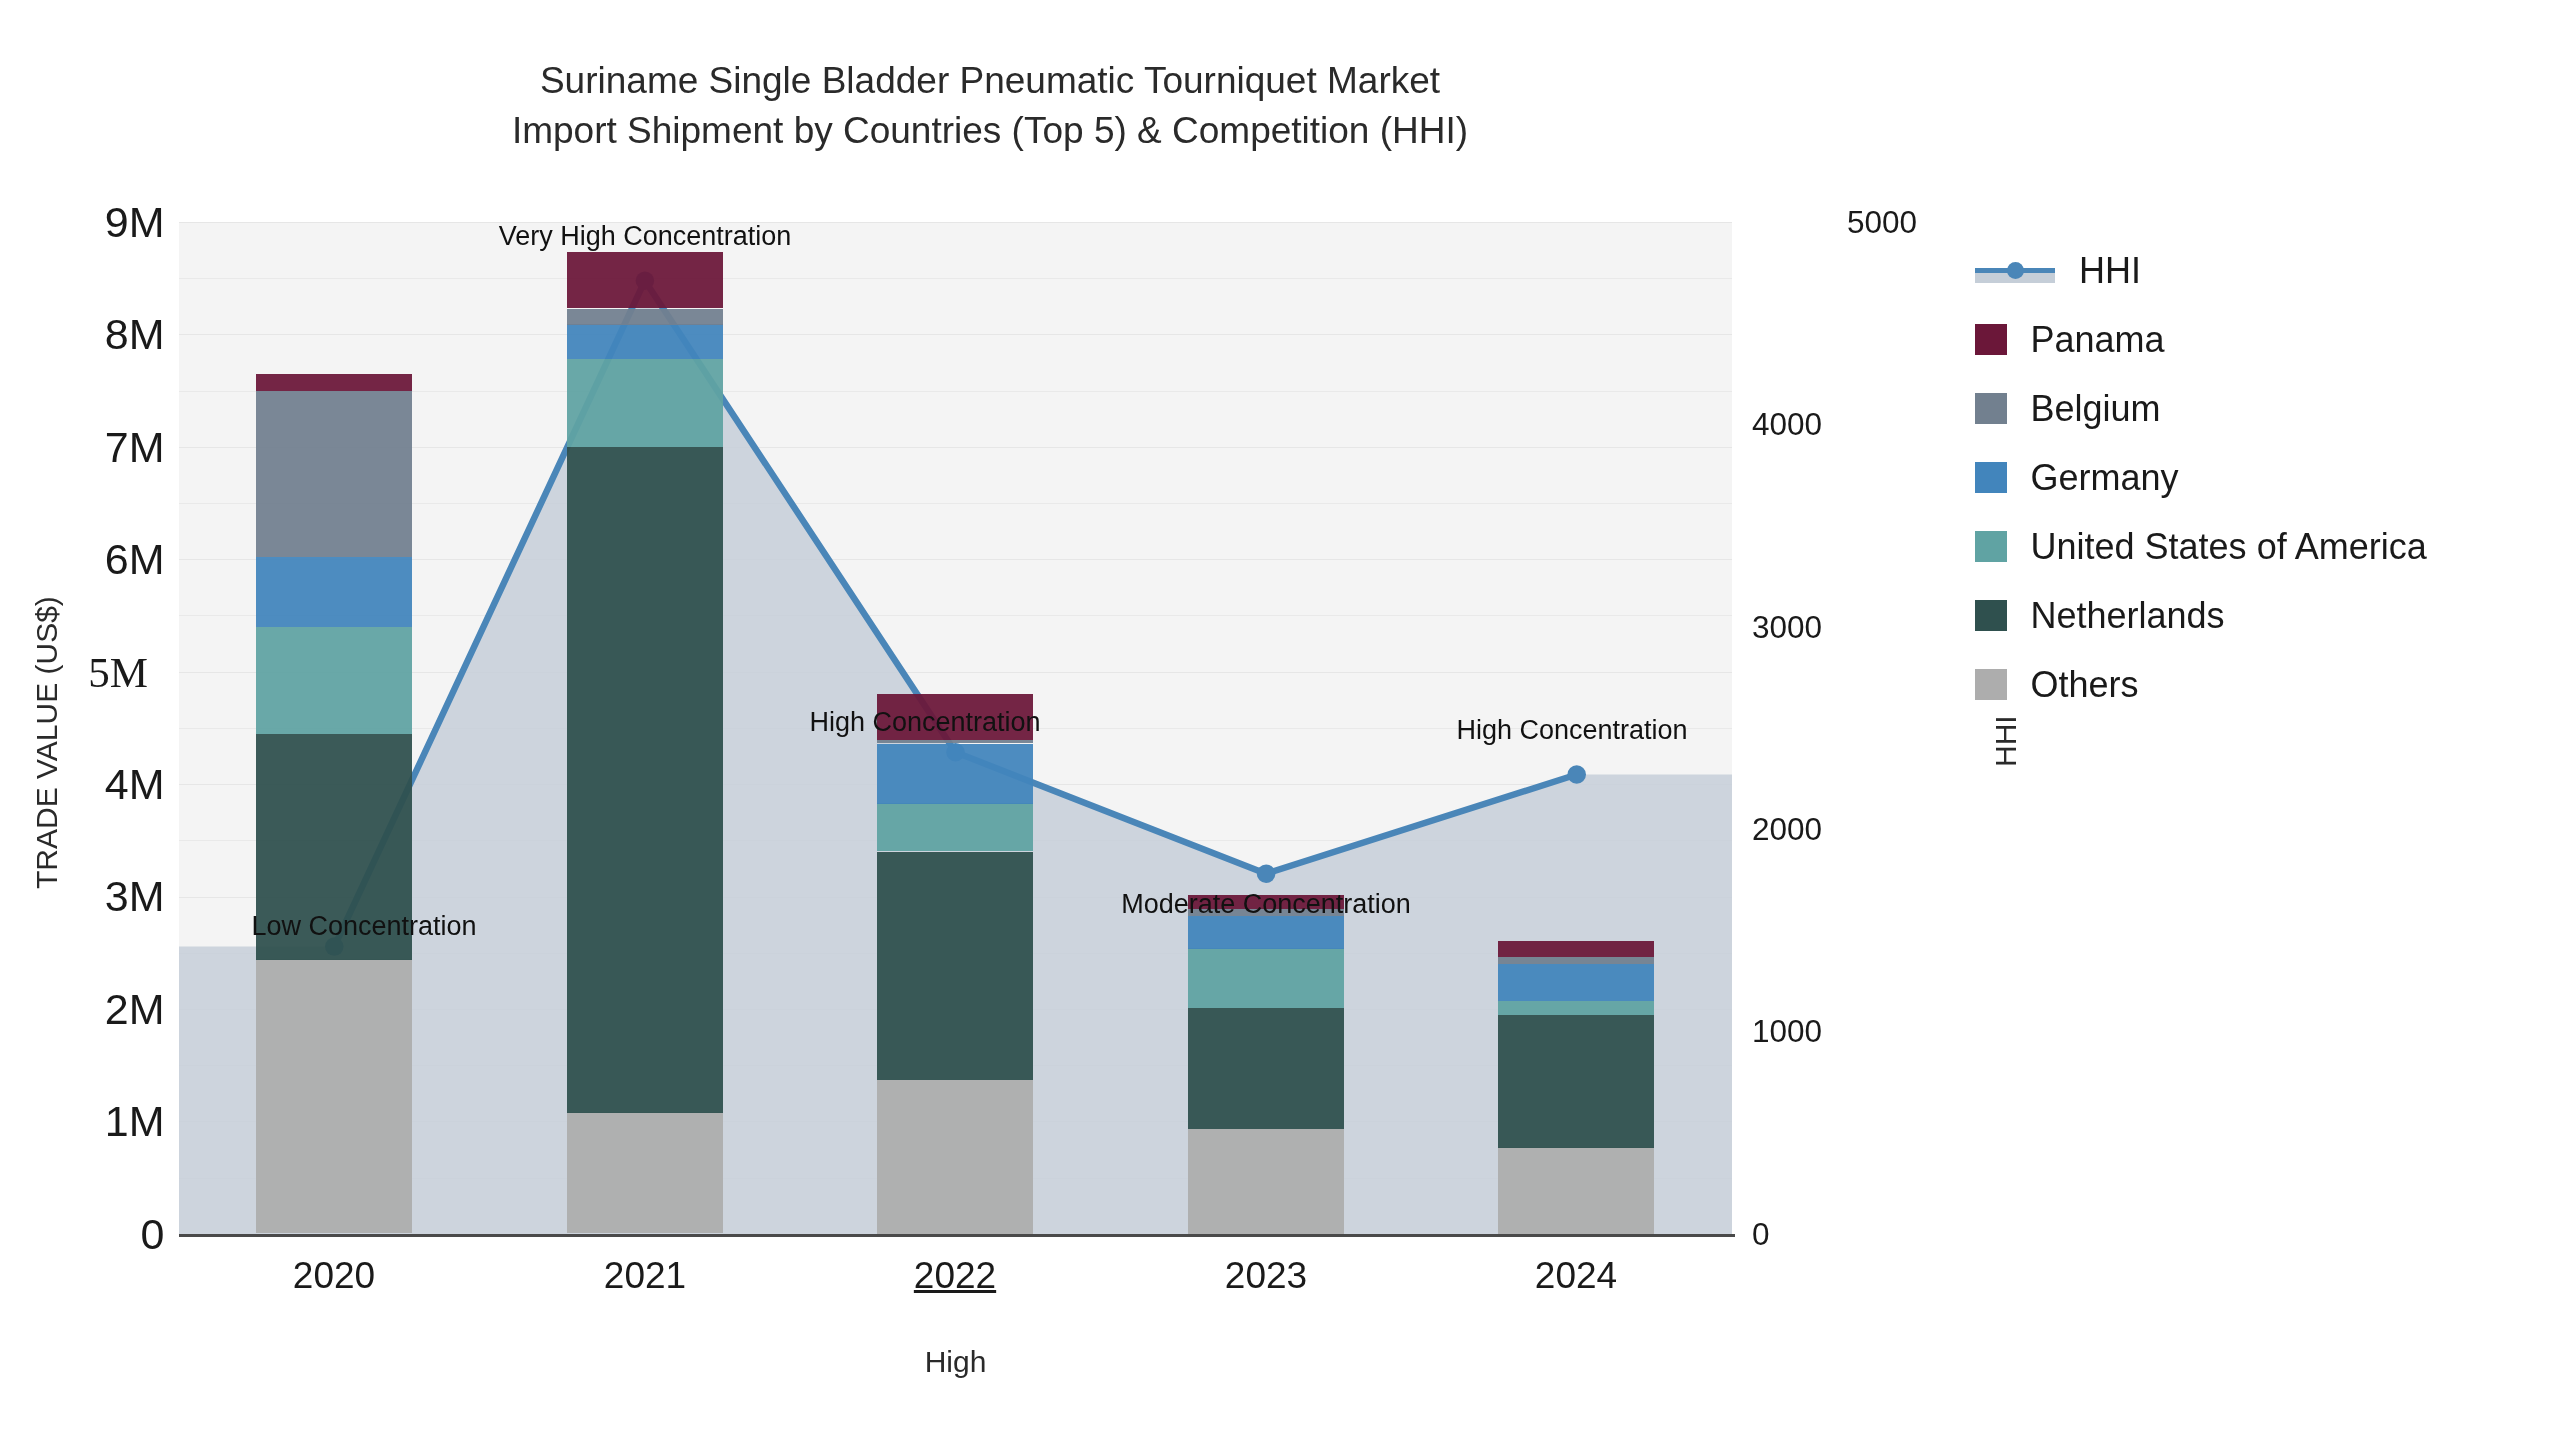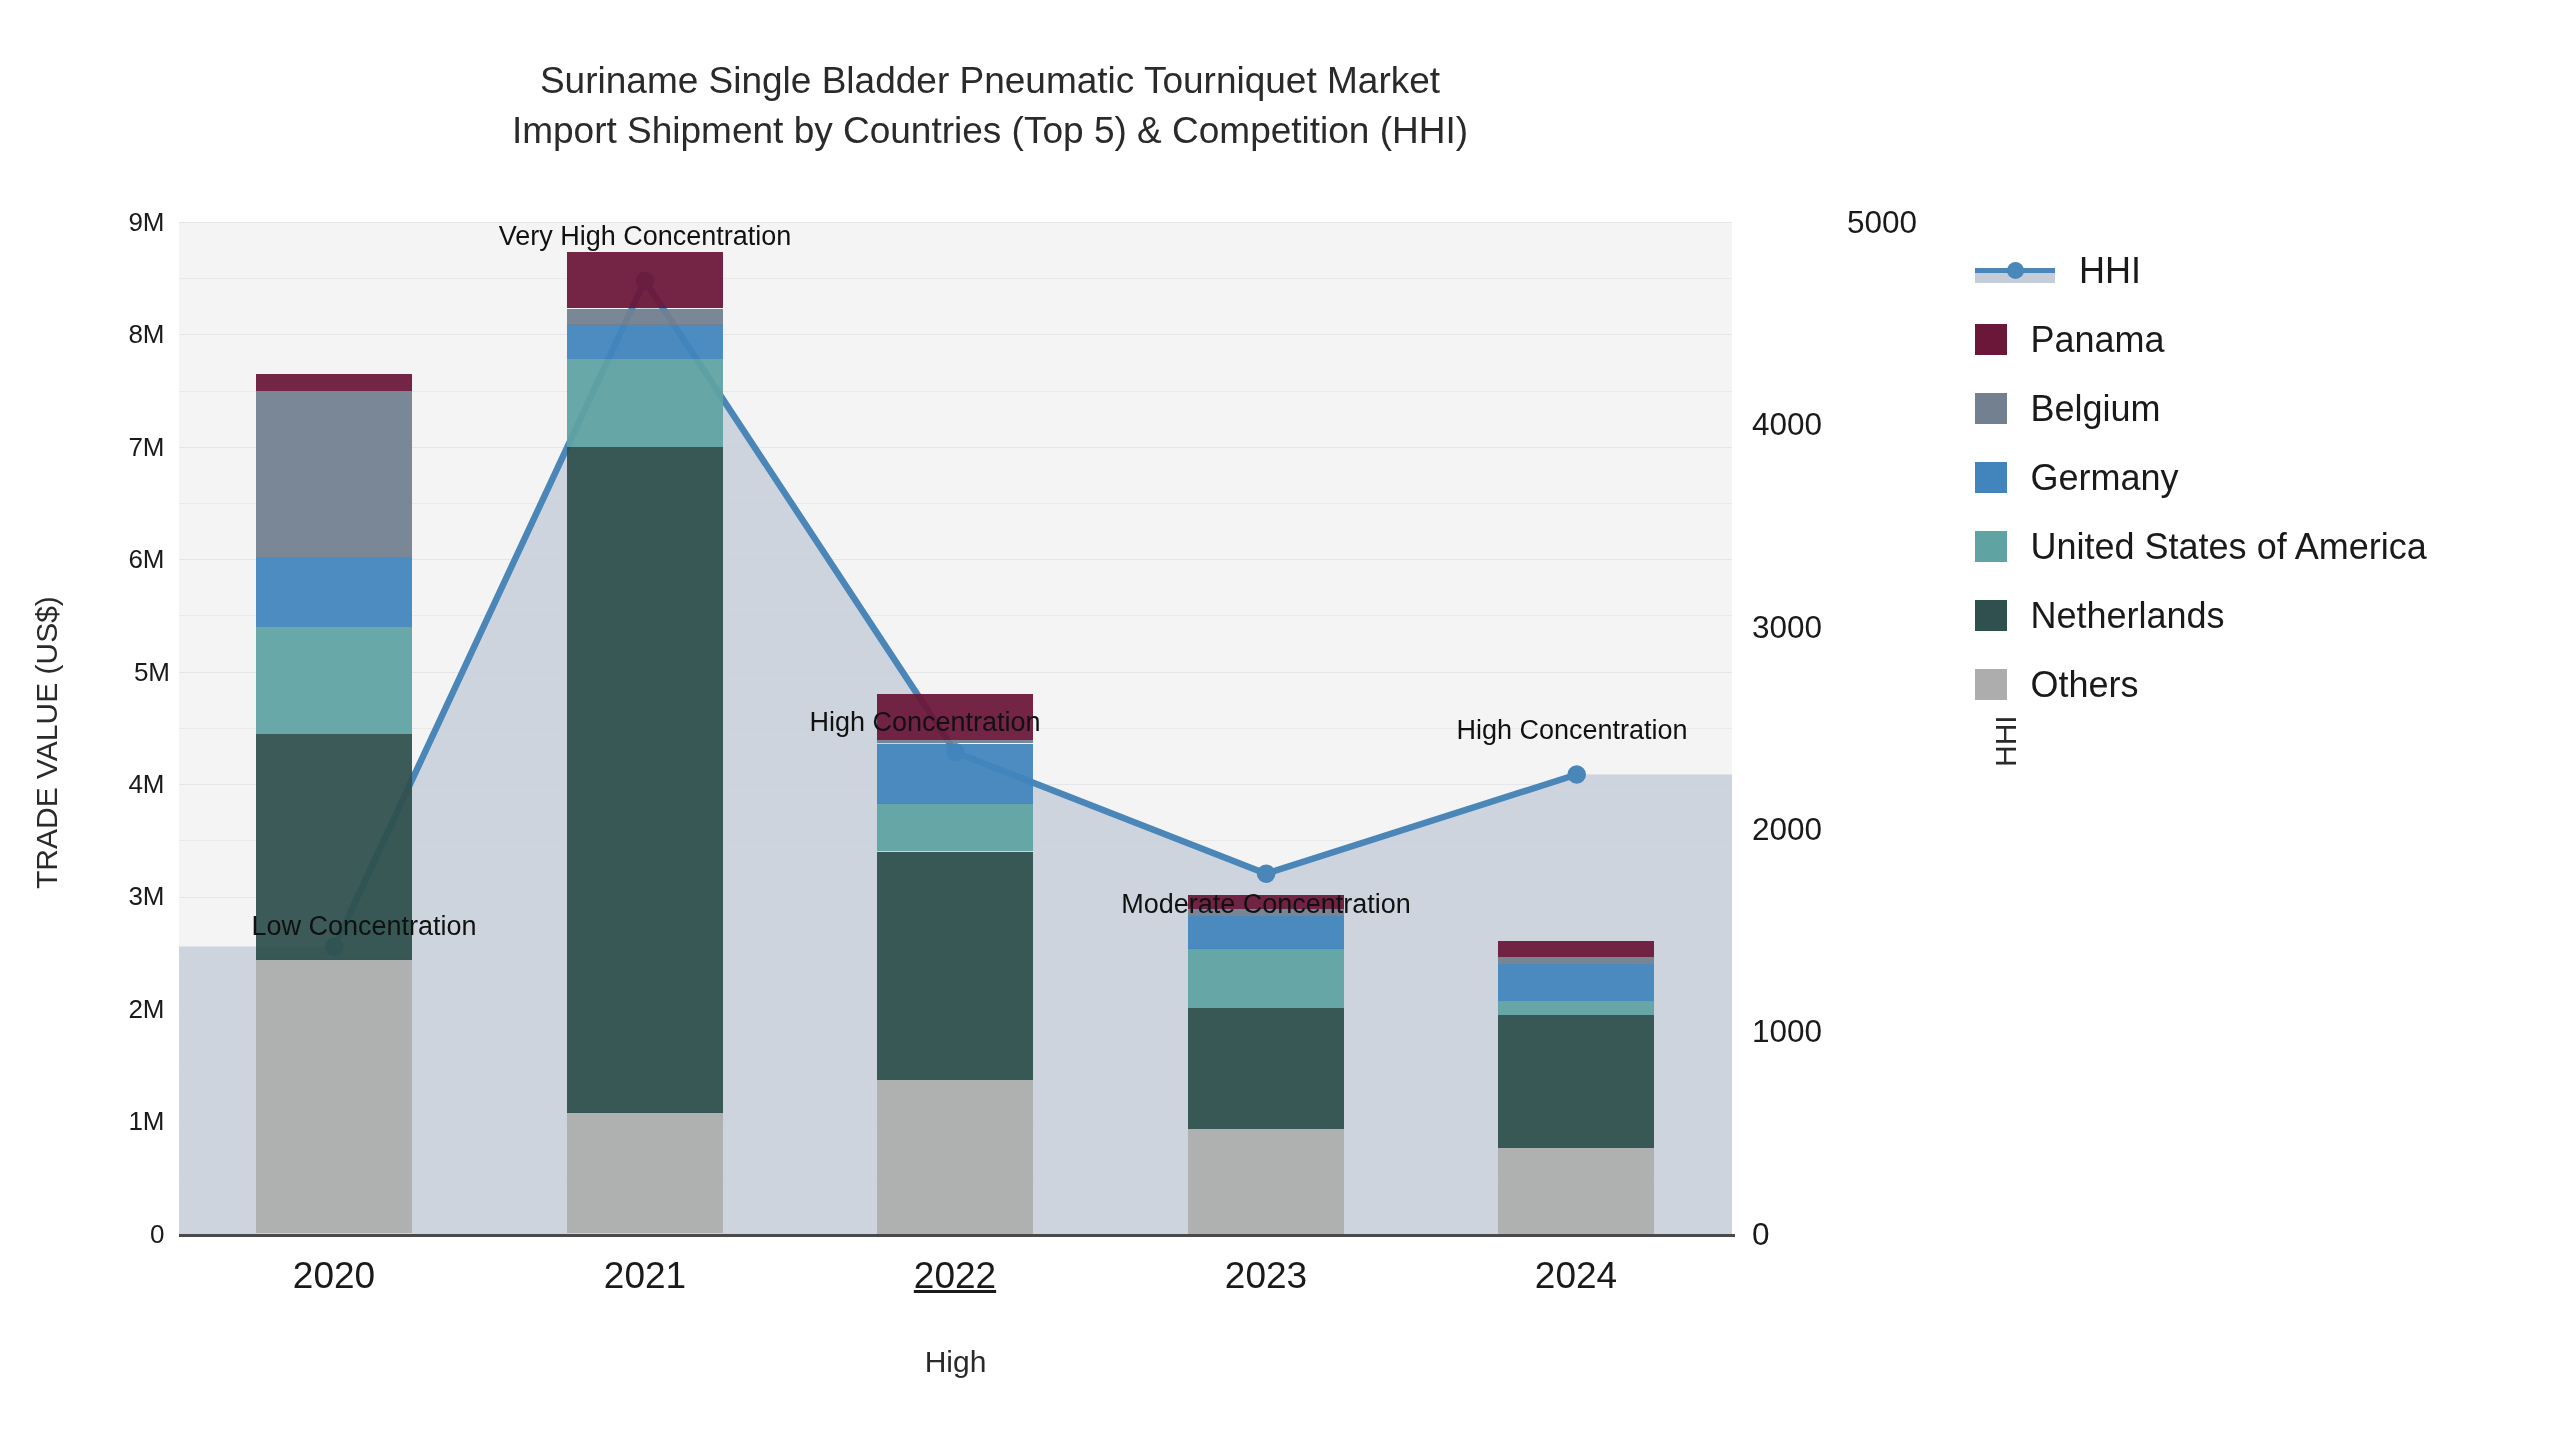--- a/index.html
+++ b/index.html
@@ -11,21 +11,21 @@
   
   .title-block { position:absolute; left:0; top:56px; width:1932px; text-align:center;margin-left:24px; }
   .title-line { font-size:37px; color:#2a2a2a; line-height:1.34; font-weight:400; white-space:nowrap; }
 
   
   
   #plot { position:absolute; left:179px; top:222px; width:1553px; height:1012px;
           background:#f4f4f4; }
   .gridline { position:absolute; left:0; width:100%; height:1.4px; background:#e9e9e9; }
   .axis-bottom { position:absolute; left:179px; top:1234px; width:1556px; height:2.9px; background:#4a4a4a; } 
-  .ylabel-left { position:absolute; width:143px; text-align:right; font-size:26px; color:#1a1a1a;
+  .ylabel-left { position:absolute; width:143px; text-align:right; font-size:43px; color:#1a1a1a;
                  transform:translateY(-50%); }
   .ylabel-right { position:absolute; width:165px; text-align:left; font-size:31.5px; color:#1a1a1a;
                   transform:translateY(-50%); }
 
   .axis-title-left { position:absolute; font-size:30px; color:#2a2a2a;
       transform:rotate(-90deg); transform-origin:0 0; white-space:nowrap; }
   .axis-title-right { position:absolute; font-size:30px; color:#2a2a2a;
       transform:rotate(-90deg); transform-origin:0 0; white-space:nowrap; }
   .axis-title-x { position:absolute; font-size:30px; color:#2a2a2a; text-align:center; }
 
@@ -143,21 +143,21 @@
   </div>
 
   <div class="axis-bottom"></div>
 
   <div id="ylabels-left">
       <div class="ylabel-left" style="left: 21.5px; top: 1234px;">0</div>
       <div class="ylabel-left" style="left: 21.5px; top: 1121px;">1M</div>
       <div class="ylabel-left" style="left: 21.5px; top: 1009px;">2M</div>
       <div class="ylabel-left" style="left: 21.5px; top: 896px;">3M</div>
       <div class="ylabel-left" style="left: 21.5px; top: 784px;">4M</div>
-      <div class="ylabel-left" style="left: 27px; top: 672px;">5M</div>
+      <div class="ylabel-left" style="left: 5px; top: 672px; font-family: Liberation Serif, serif;">5M</div>
       <div class="ylabel-left" style="left: 21.5px; top: 559px;">6M</div>
       <div class="ylabel-left" style="left: 21.5px; top: 447px;">7M</div>
       <div class="ylabel-left" style="left: 21.5px; top: 334px;">8M</div>
       <div class="ylabel-left" style="left: 21.5px; top: 222px;">9M</div>
     </div>
   <div id="ylabels-right">
       <div class="ylabel-right" style="left: 1752px; top: 1234px;">0</div>
       <div class="ylabel-right" style="left: 1752px; top: 1031px;">1000</div>
       <div class="ylabel-right" style="left: 1752px; top: 829px;">2000</div>
       <div class="ylabel-right" style="left: 1752px; top: 627px;">3000</div>

